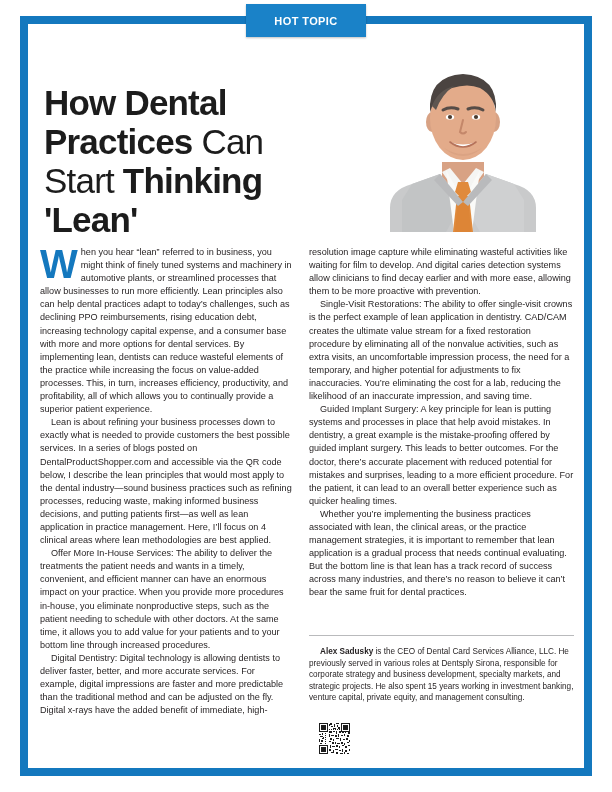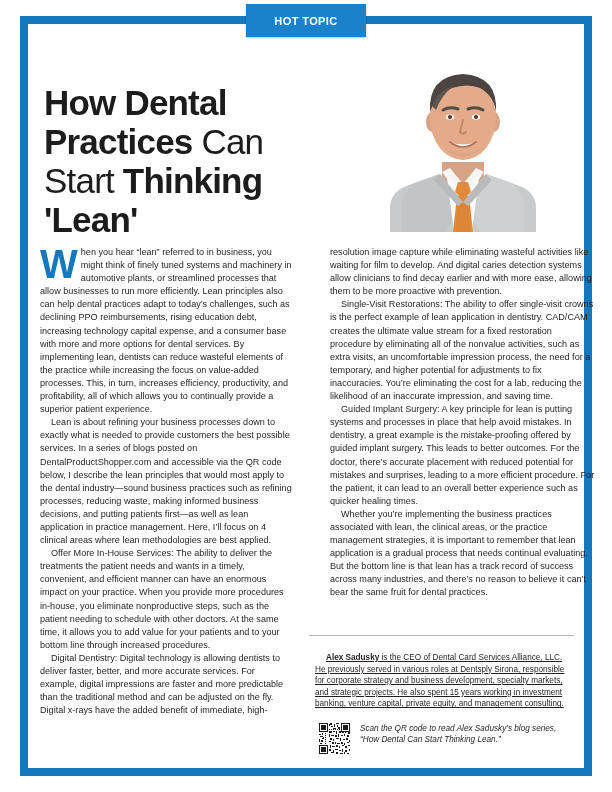--- a/index.html
+++ b/index.html
@@ -53,21 +53,21 @@
   }
   #portrait svg{display:block;}
 
   
   .col{
     position:absolute;top:246px;
     font-size:9.1px;line-height:13.1px;
     color:#231f20;text-align:left;
   }
   #col-left{left:40px;width:252px;}
-  #col-right{left:309px;width:265px;margin-left:21px;}
+  #col-right{left:309px;width:265px;}
 
   .col p{margin:0;text-indent:11px;}
   .col p.first{text-indent:0;}
   .col .run-in{font-weight:normal;}
 
   
   #dropcap{
     float:left;
     font-size:40px;line-height:34px;
     font-weight:bold;color:#1478be;
@@ -77,21 +77,21 @@
 
   
   #bio-rule{
     position:absolute;left:309px;top:635px;width:265px;height:1px;
     background:#b9babc;
   }
   #bio{
     position:absolute;left:309px;top:646px;width:265px;
     font-size:8.2px;line-height:11.6px;color:#231f20;
   }
-  #bio p{margin:6px;text-indent:11px;text-decoration:underline;}
+  #bio p{margin:0;text-indent:11px;}
   #bio .name{font-weight:bold;}
 
   
   #qr-block{
     position:absolute;left:318px;top:722px;width:256px;
     display:flex;align-items:flex-start;gap:9px;
   }
   #qr-code{width:33px;height:33px;flex:0 0 33px;}
   #qr-caption{
     font-size:8.2px;line-height:11.4px;
@@ -278,17 +278,13 @@
         <rect x="24" y="27" width="1" height="3"></rect>
         <rect x="27" y="28" width="2" height="2"></rect>
       <rect x="31" y="27" width="1" height="2"></rect>
         <rect x="13" y="30" width="3" height="1"></rect>
         <rect x="18" y="30" width="2" height="2"></rect>
       <rect x="22" y="31" width="3" height="1"></rect>
         <rect x="26" y="30" width="1" height="2"></rect>
         <rect x="29" y="31" width="2" height="1"></rect>
     </g>
   </svg>
-  <div id="qr-caption">
-    <span>Scan the QR code to read Alex Sadusky’s blog series,</span>
-    <span>“How Dental Can Start Thinking Lean.”</span>
-  </div>
 </div>
 
 </body></html>

